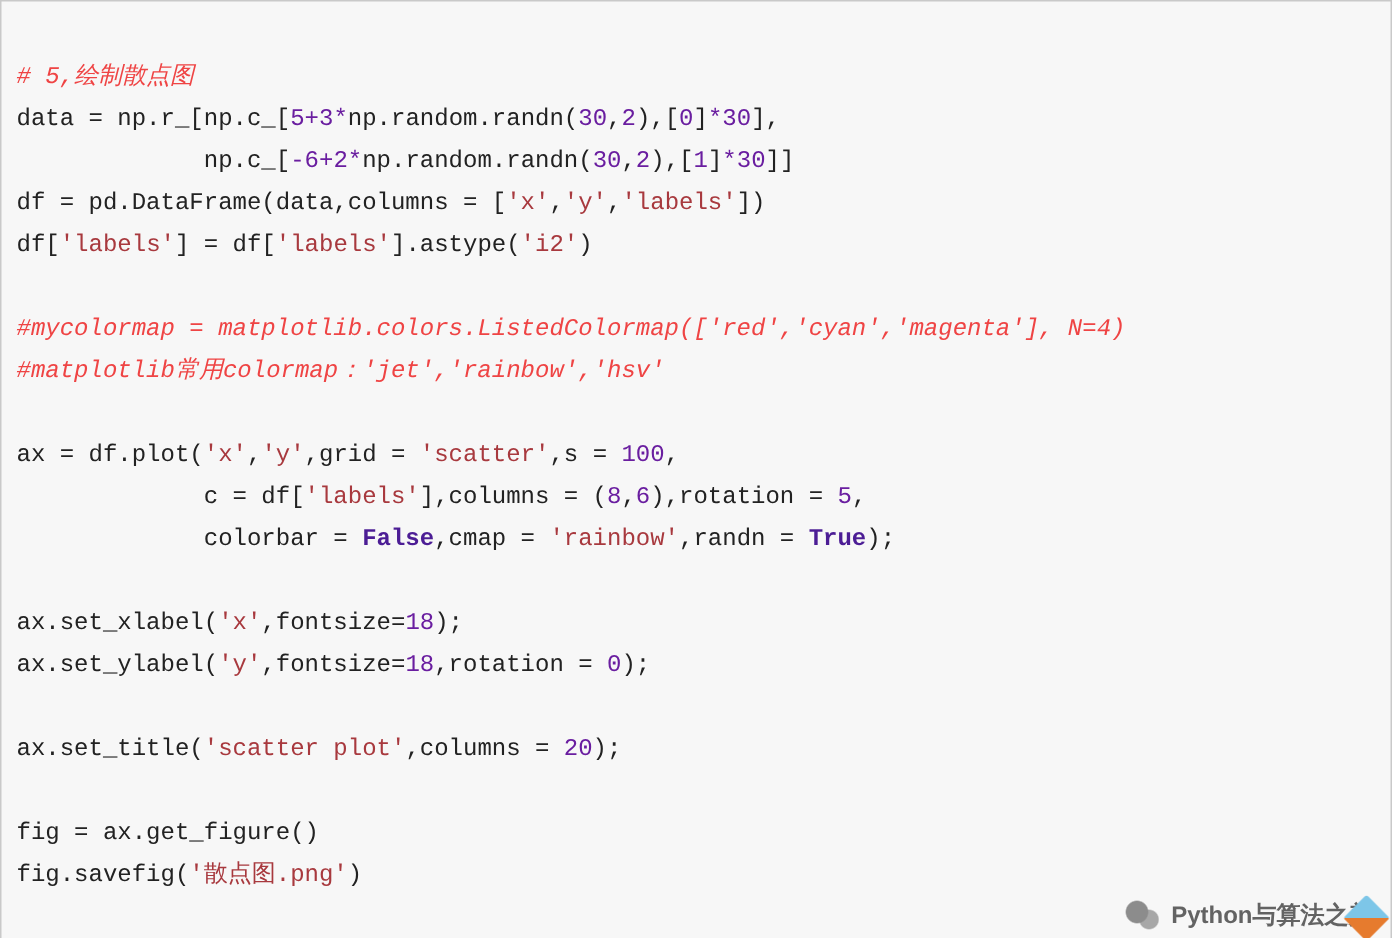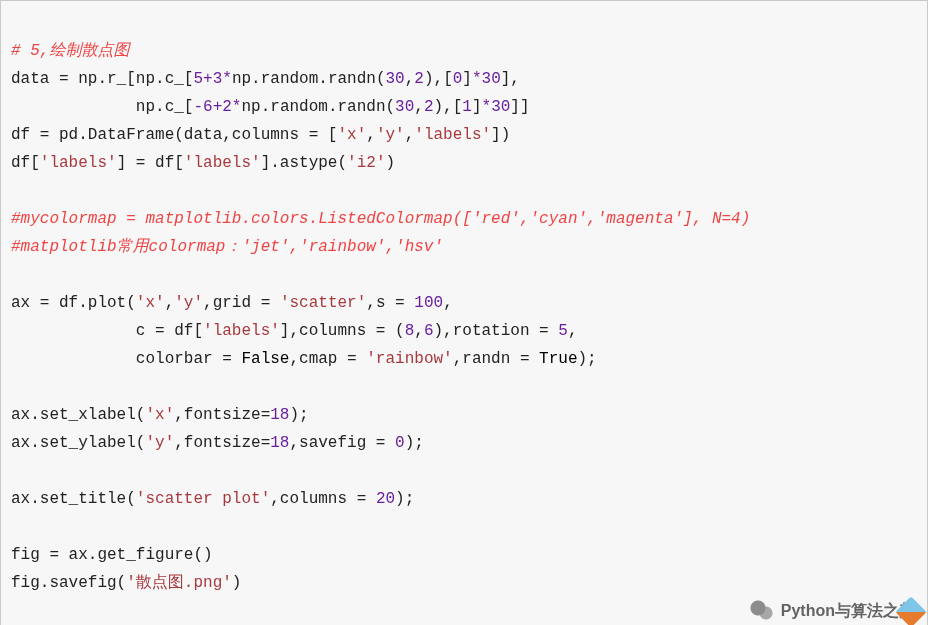--- a/index.html
+++ b/index.html
@@ -14,21 +14,21 @@
   .code-box {
     border: 1px solid #c9c9c9;
     background: #f7f7f7;
     padding: 8px 10px 4px 10px;
     box-sizing: border-box;
     position: relative;
     white-space: pre;
     overflow: hidden;
   }
   .c { font-style: italic; color: #ef4444; } 
-  .k { color: #000000; font-weight: normal; }  
+  .k { color: #4c1d95; font-weight: bold; }  
   .s { color: #a8393e; }                     
   .n { color: #222; }                        
   .p { color: #6a1ea0; }                     
   .op { color: #6a1ea0; }                    
   .ital { font-style: italic; }
   .wm {
     position: absolute;
     right: 12px;
     bottom: 4px;
     display: flex;
@@ -76,21 +76,21 @@
 <span class="n"><span>df[</span><span class="s">'labels'</span><span>] = df[</span><span class="s">'labels'</span><span>].astype(</span><span class="s">'i2'</span><span>)</span></span>
 <span></span>
 <span class="c ital">#mycolormap = matplotlib.colors.ListedColormap(['red','cyan','magenta'], N=4)</span>
 <span class="c ital">#matplotlib常用colormap：'jet','rainbow','hsv'</span>
 <span></span>
 <span class="n"><span>ax = df.plot(</span><span class="s">'x'</span><span>,</span><span class="s">'y'</span><span>,grid = </span><span class="s">'scatter'</span><span>,s = </span><span class="p">100</span><span>,</span></span>
 <span class="n"><span>             c = df[</span><span class="s">'labels'</span><span>],columns = (</span><span class="p">8</span><span>,</span><span class="p">6</span><span>),rotation = </span><span class="p">5</span><span>,</span></span>
 <span class="n"><span>             colorbar = </span><span class="k">False</span><span>,cmap = </span><span class="s">'rainbow'</span><span>,randn = </span><span class="k">True</span><span>);</span></span>
 <span></span>
 <span class="n"><span>ax.set_xlabel(</span><span class="s">'x'</span><span>,fontsize=</span><span class="p">18</span><span>);</span></span>
-<span class="n"><span>ax.set_ylabel(</span><span class="s">'y'</span><span>,fontsize=</span><span class="p">18</span><span>,savefig = </span><span class="p">0</span><span>);</span></span>
+<span class="n"><span>ax.set_ylabel(</span><span class="s">'y'</span><span>,fontsize=</span><span class="p">18</span><span>,rotation = </span><span class="p">0</span><span>);</span></span>
 <span></span>
 <span class="n"><span>ax.set_title(</span><span class="s">'scatter plot'</span><span>,columns = </span><span class="p">20</span><span>);</span></span>
 <span></span>
 <span class="n">fig = ax.get_figure()</span>
 <span class="n"><span>fig.savefig(</span><span class="s">'散点图.png'</span><span>)</span></span>
 <div class="wm">
   <span class="wechat"></span>
   <span class="txt">Python与算法之美</span>
 </div>
 </div>

